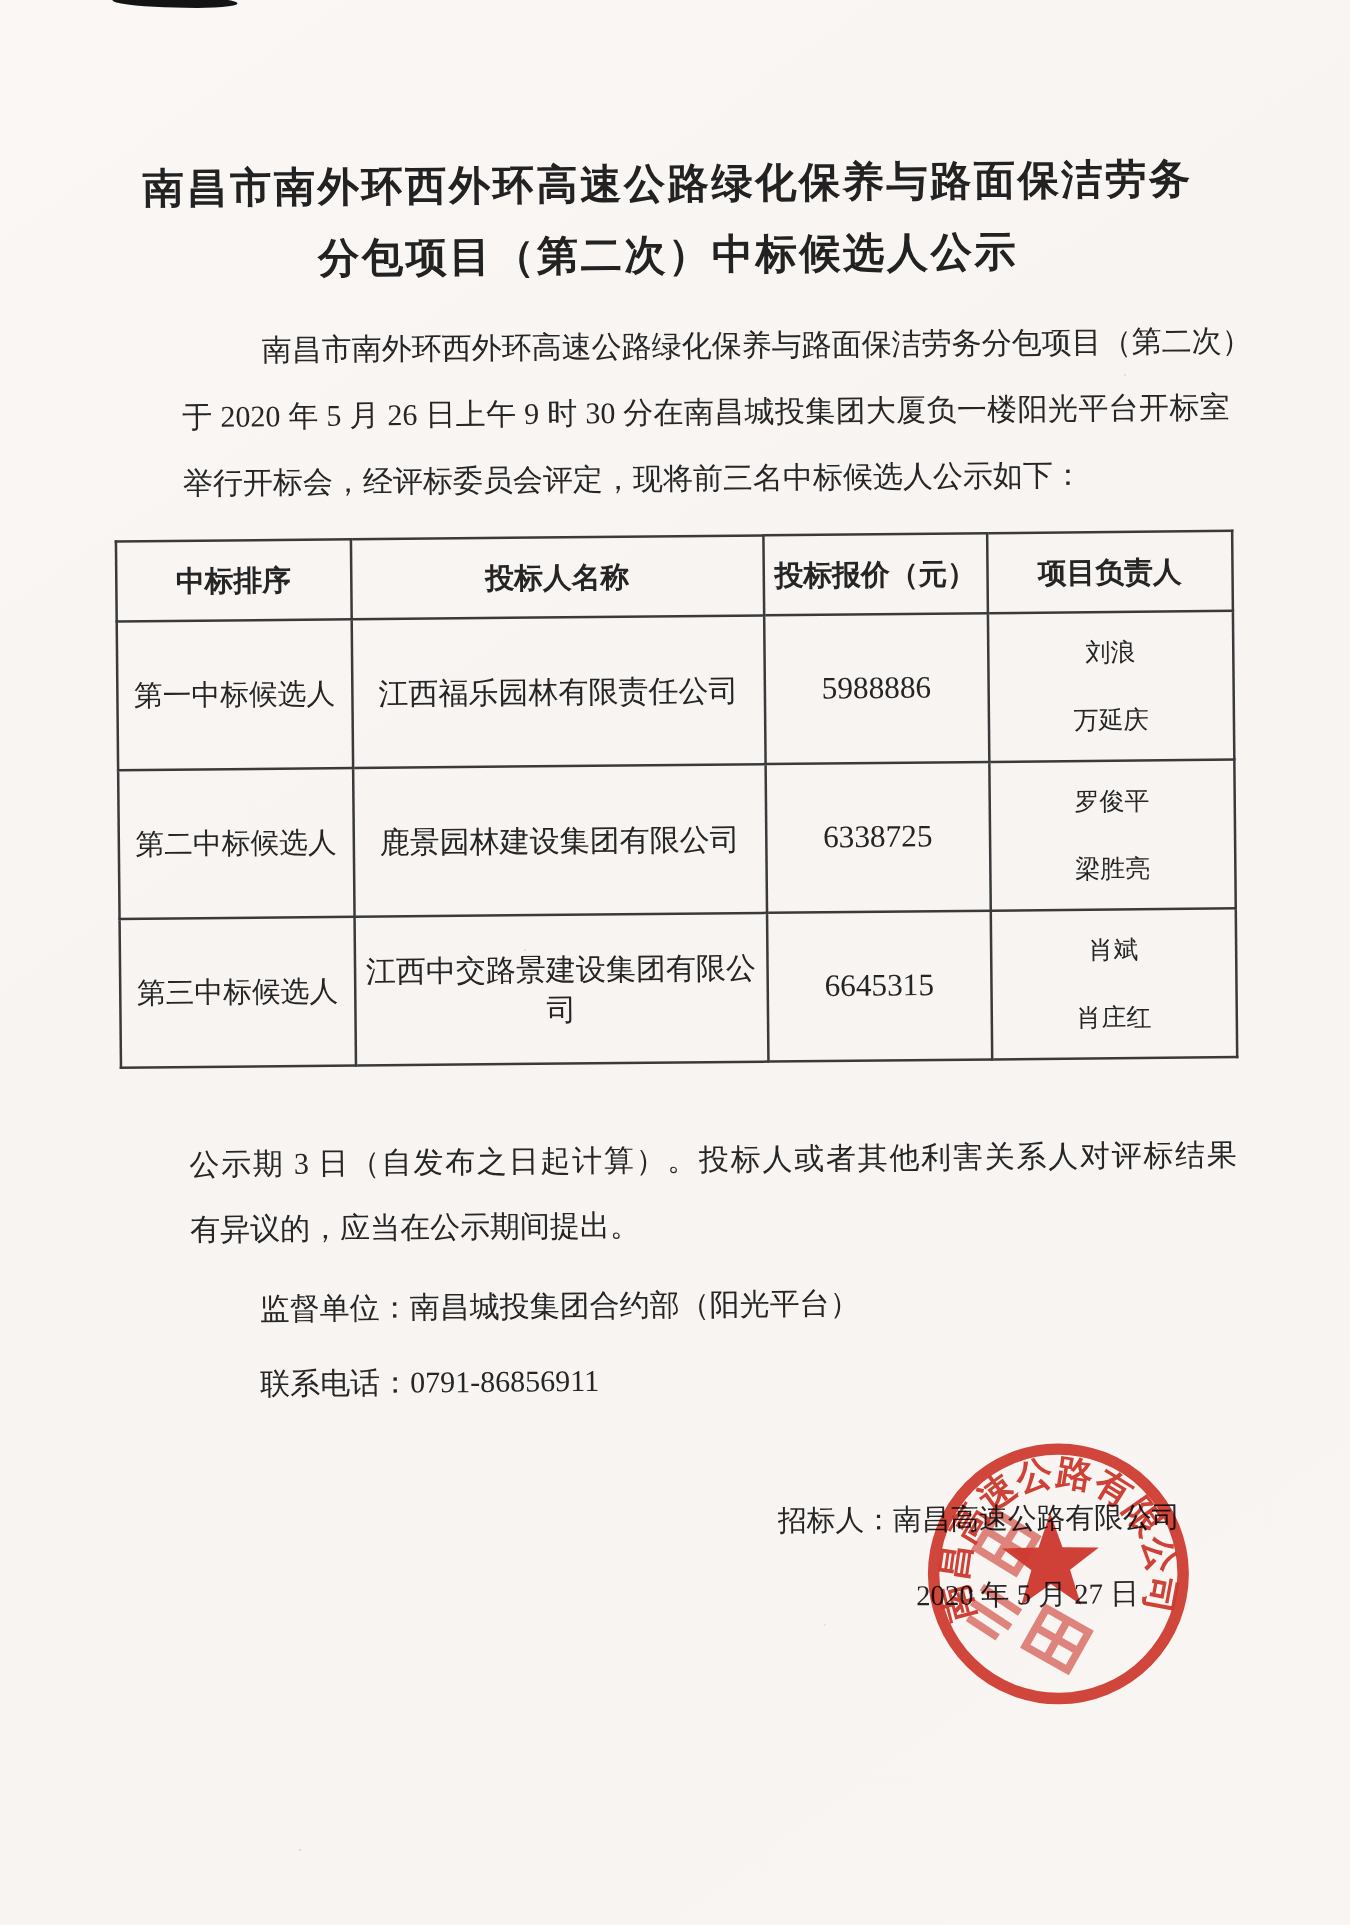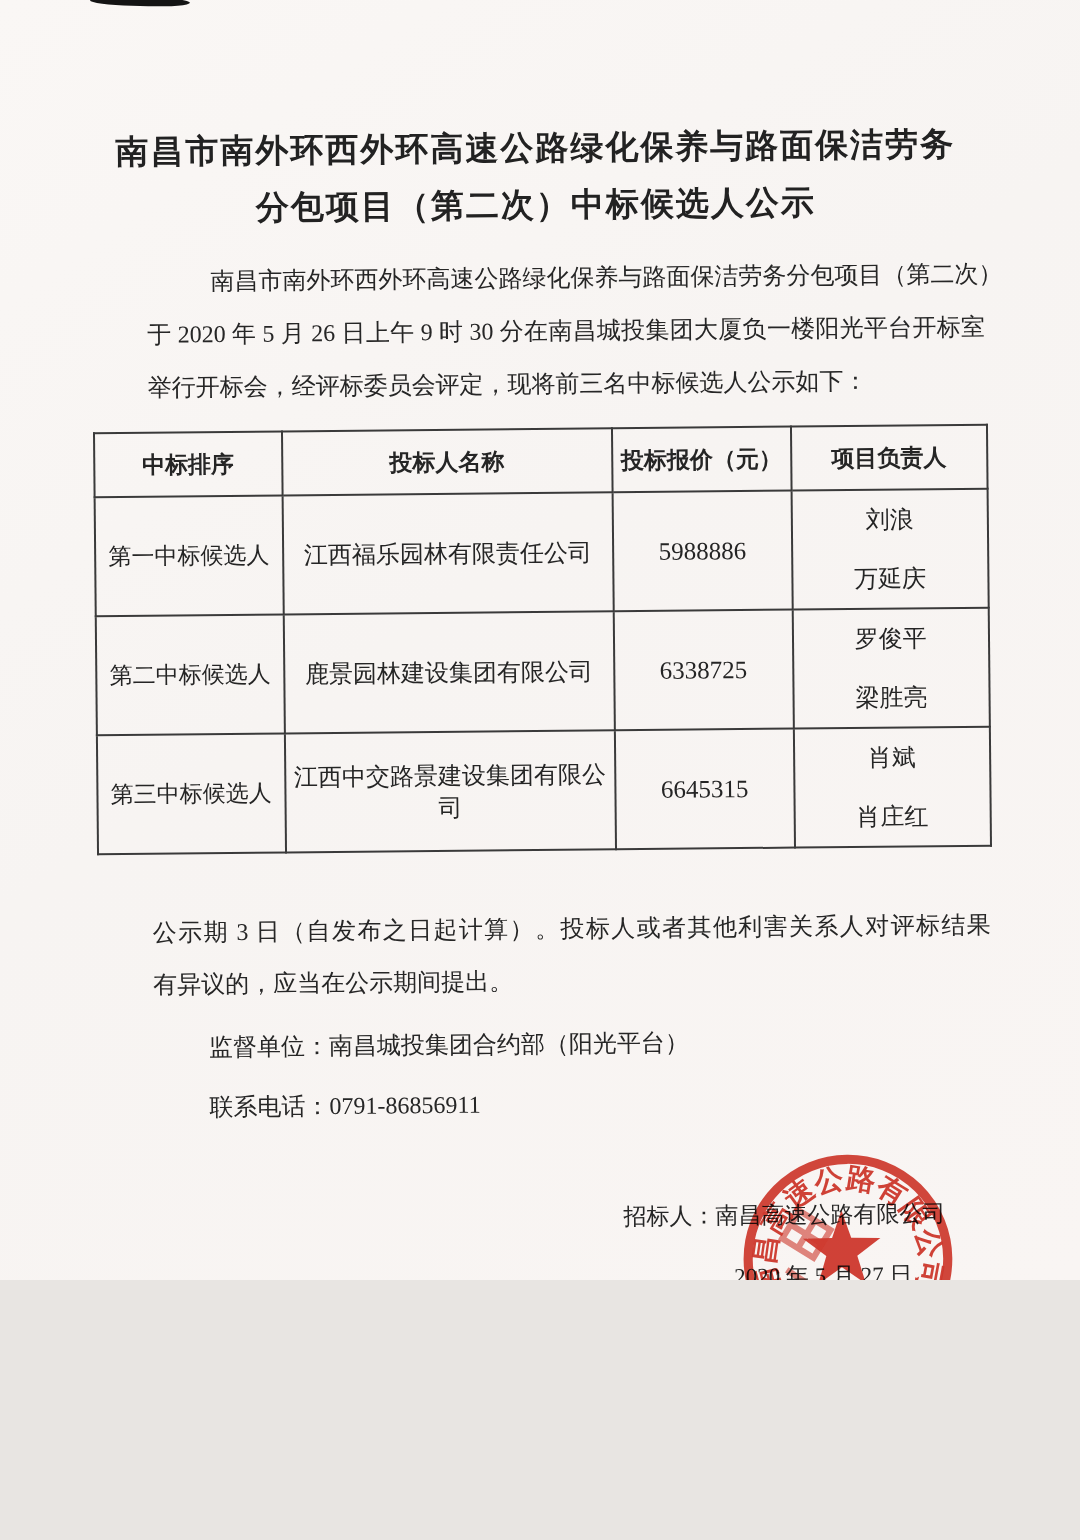--- a/index.html
+++ b/index.html
@@ -1,18 +1,18 @@
 <!DOCTYPE html>
 <html><head>
 <meta charset="utf-8">
 <style>
   html,body{margin:0;padding:0;background:#e8e5e2;}
   .page{
     position:relative;
-    width:1080px;height:1280px;
+    width:1080px;height:1540px;
     background:linear-gradient(145deg,#faf7f5 0%,#f7f4f2 45%,#f9f5f3 100%);
     overflow:hidden;
     font-family:"Liberation Serif","DejaVu Serif",serif;
     color:#2b2b2b;
   }
   .content{
     position:absolute;inset:0;
     transform:rotate(-0.55deg);
     transform-origin:50% 50%;
   }
@@ -52,21 +52,21 @@
   .rank-cell,.bidder-cell,.manager-name{
     font-family:"Liberation Sans","DejaVu Sans",sans-serif;
   }
   .rank-cell{font-size:23px;}
   .bidder-cell{font-size:24px;}
   .price-cell{font-size:25px;font-family:"Liberation Serif","DejaVu Serif",serif;}
   .managers{
     display:flex;flex-direction:column;align-items:center;
     justify-content:center;gap:27px;
   }
-  .manager-name{font-size:24px;}
+  .manager-name{font-size:20px;}
   .notice{
     position:absolute;left:150px;top:903px;width:838px;
     font-size:24px;line-height:52px;color:#262626;
   }
   .line-supervisor{position:absolute;left:205px;top:1028px;font-size:24px;color:#262626;}
   .line-phone{position:absolutes;position:absolute;left:205px;top:1088px;font-size:24px;color:#262626;}
   .line-tenderer{position:absolute;left:618px;top:1202px;font-size:23px;color:#262626;}
   .line-date{position:absolute;left:728px;top:1263px;font-size:23px;color:#262626;}
   .stamp{
     position:absolute;left:730px;top:1150px;width:224px;height:224px;

